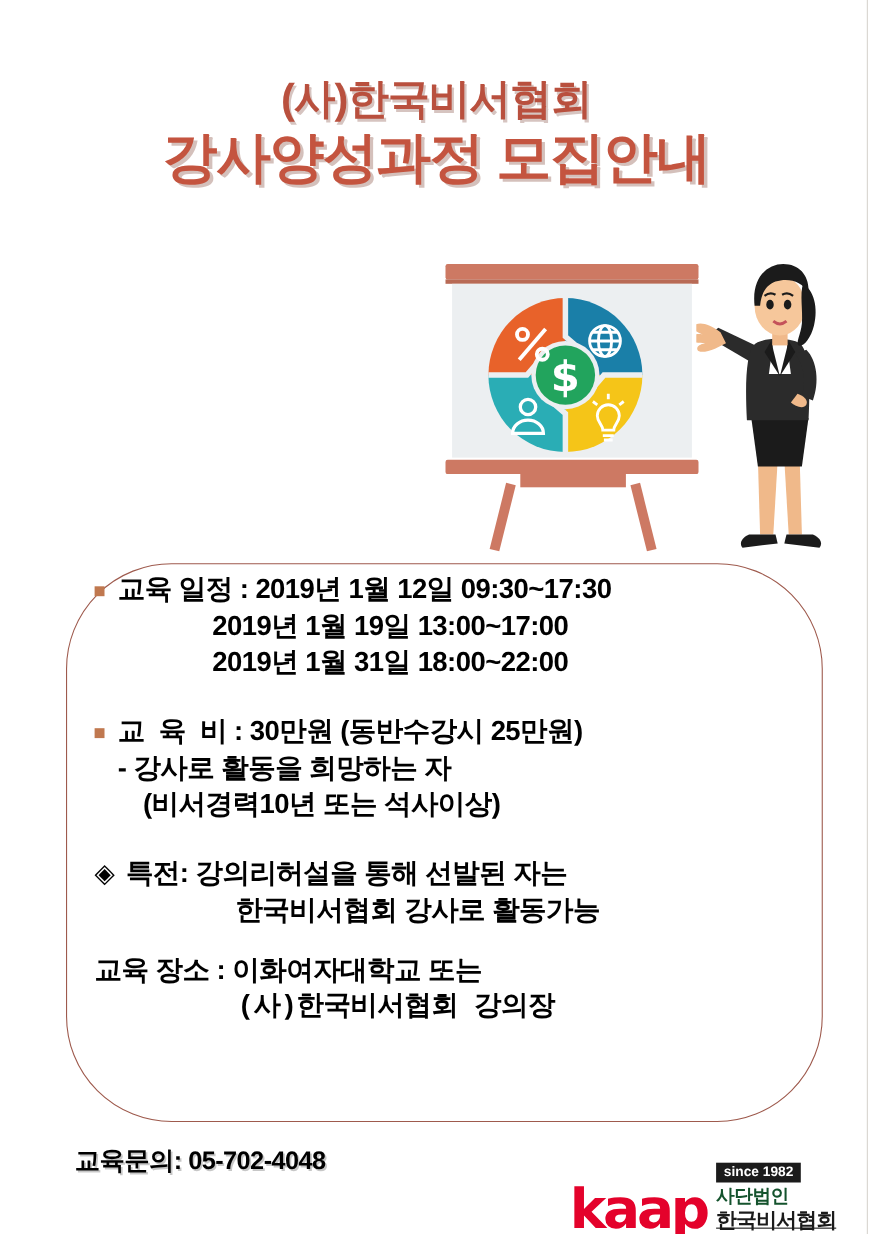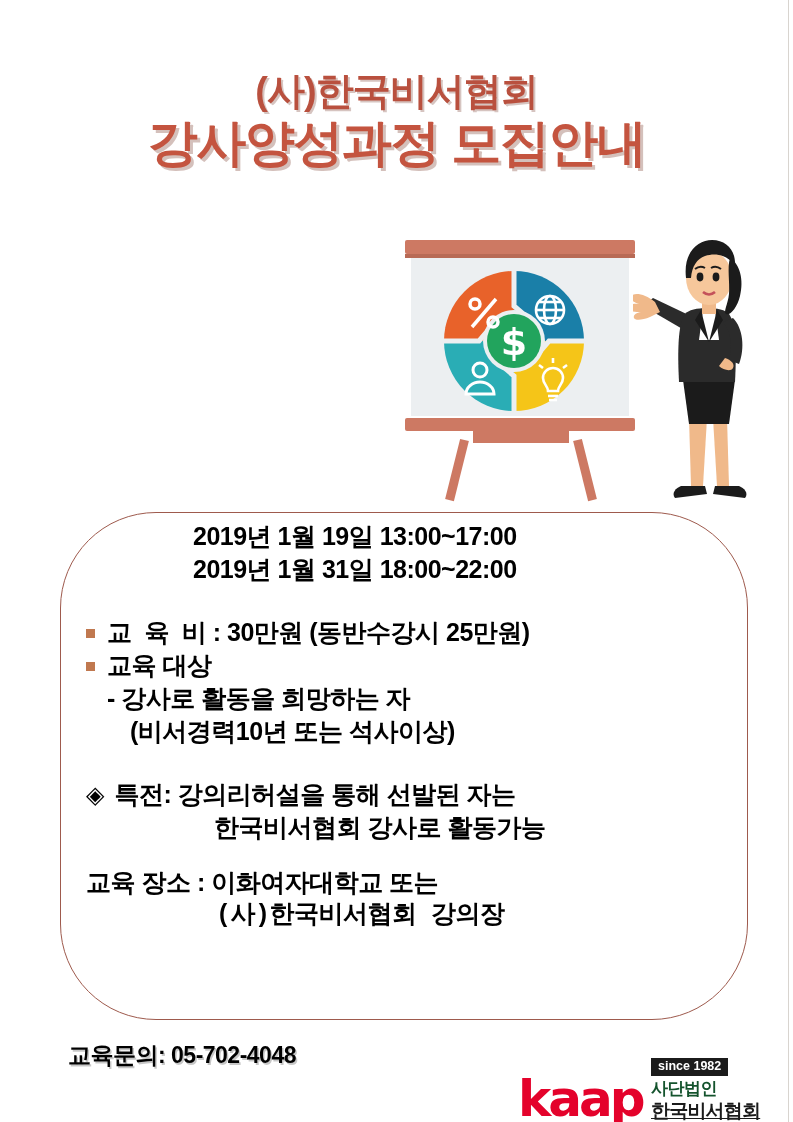--- a/index.html
+++ b/index.html
@@ -210,34 +210,34 @@
         <path d="M78 46 q5 -3 10 1" stroke="#1b1b1b" stroke-width="2" fill="none"></path>
         <path d="M70 70 q6 5 12 0" stroke="#c4525a" stroke-width="2.6" fill="none"></path>
       </svg>
     </div>
   </div>
 
   <div class="content-box"></div>
 
   <div class="content-inner">
 
+    <div class="row">
+      <div class="bullet-sq"></div>
+      <div class="txt">교육 일정 : 2019년 1월 12일 09:30~17:30</div>
+    </div>
     <div class="txt ind1">2019년 1월 19일 13:00~17:00</div>
     <div class="txt ind1">2019년 1월 31일 18:00~22:00</div>
 
     <div class="gap-lg"></div>
 
     <div class="row">
       <div class="bullet-sq"></div>
       <div class="txt">교  육  비 : 30만원 (동반수강시 25만원)</div>
     </div>
 
-    <div class="row">
-      <div class="bullet-sq"></div>
-      <div class="txt">교육 대상</div>
-    </div>
     <div class="txt ind2">- 강사로 활동을 희망하는 자</div>
     <div class="txt ind3">(비서경력10년 또는 석사이상)</div>
 
     <div class="gap-lg"></div>
 
     <div class="row">
       <div class="bullet-dia">◈</div>
       <div class="txt">특전: 강의리허설을 통해 선발된 자는</div>
     </div>
     <div class="txt ind4">한국비서협회 강사로 활동가능</div>

